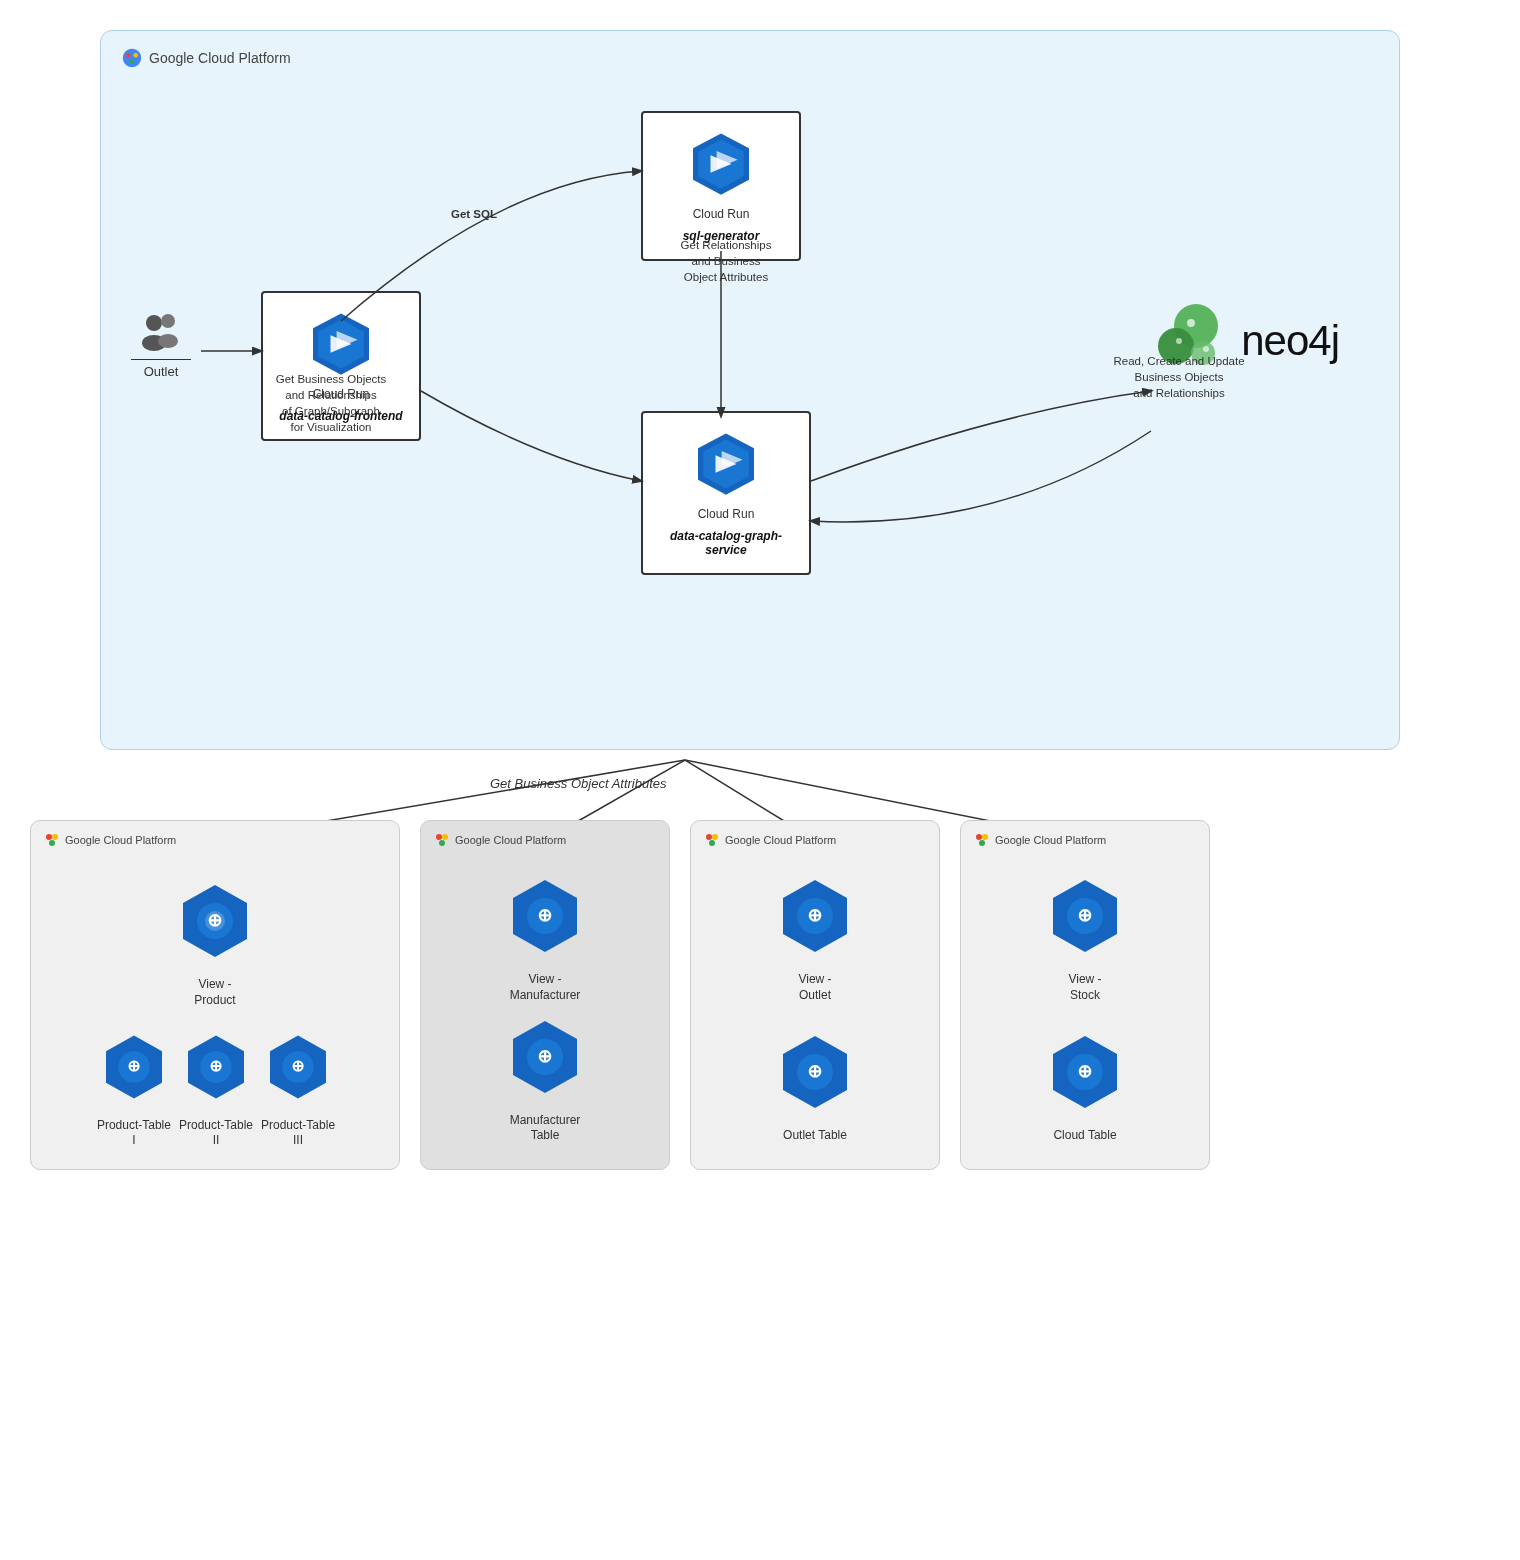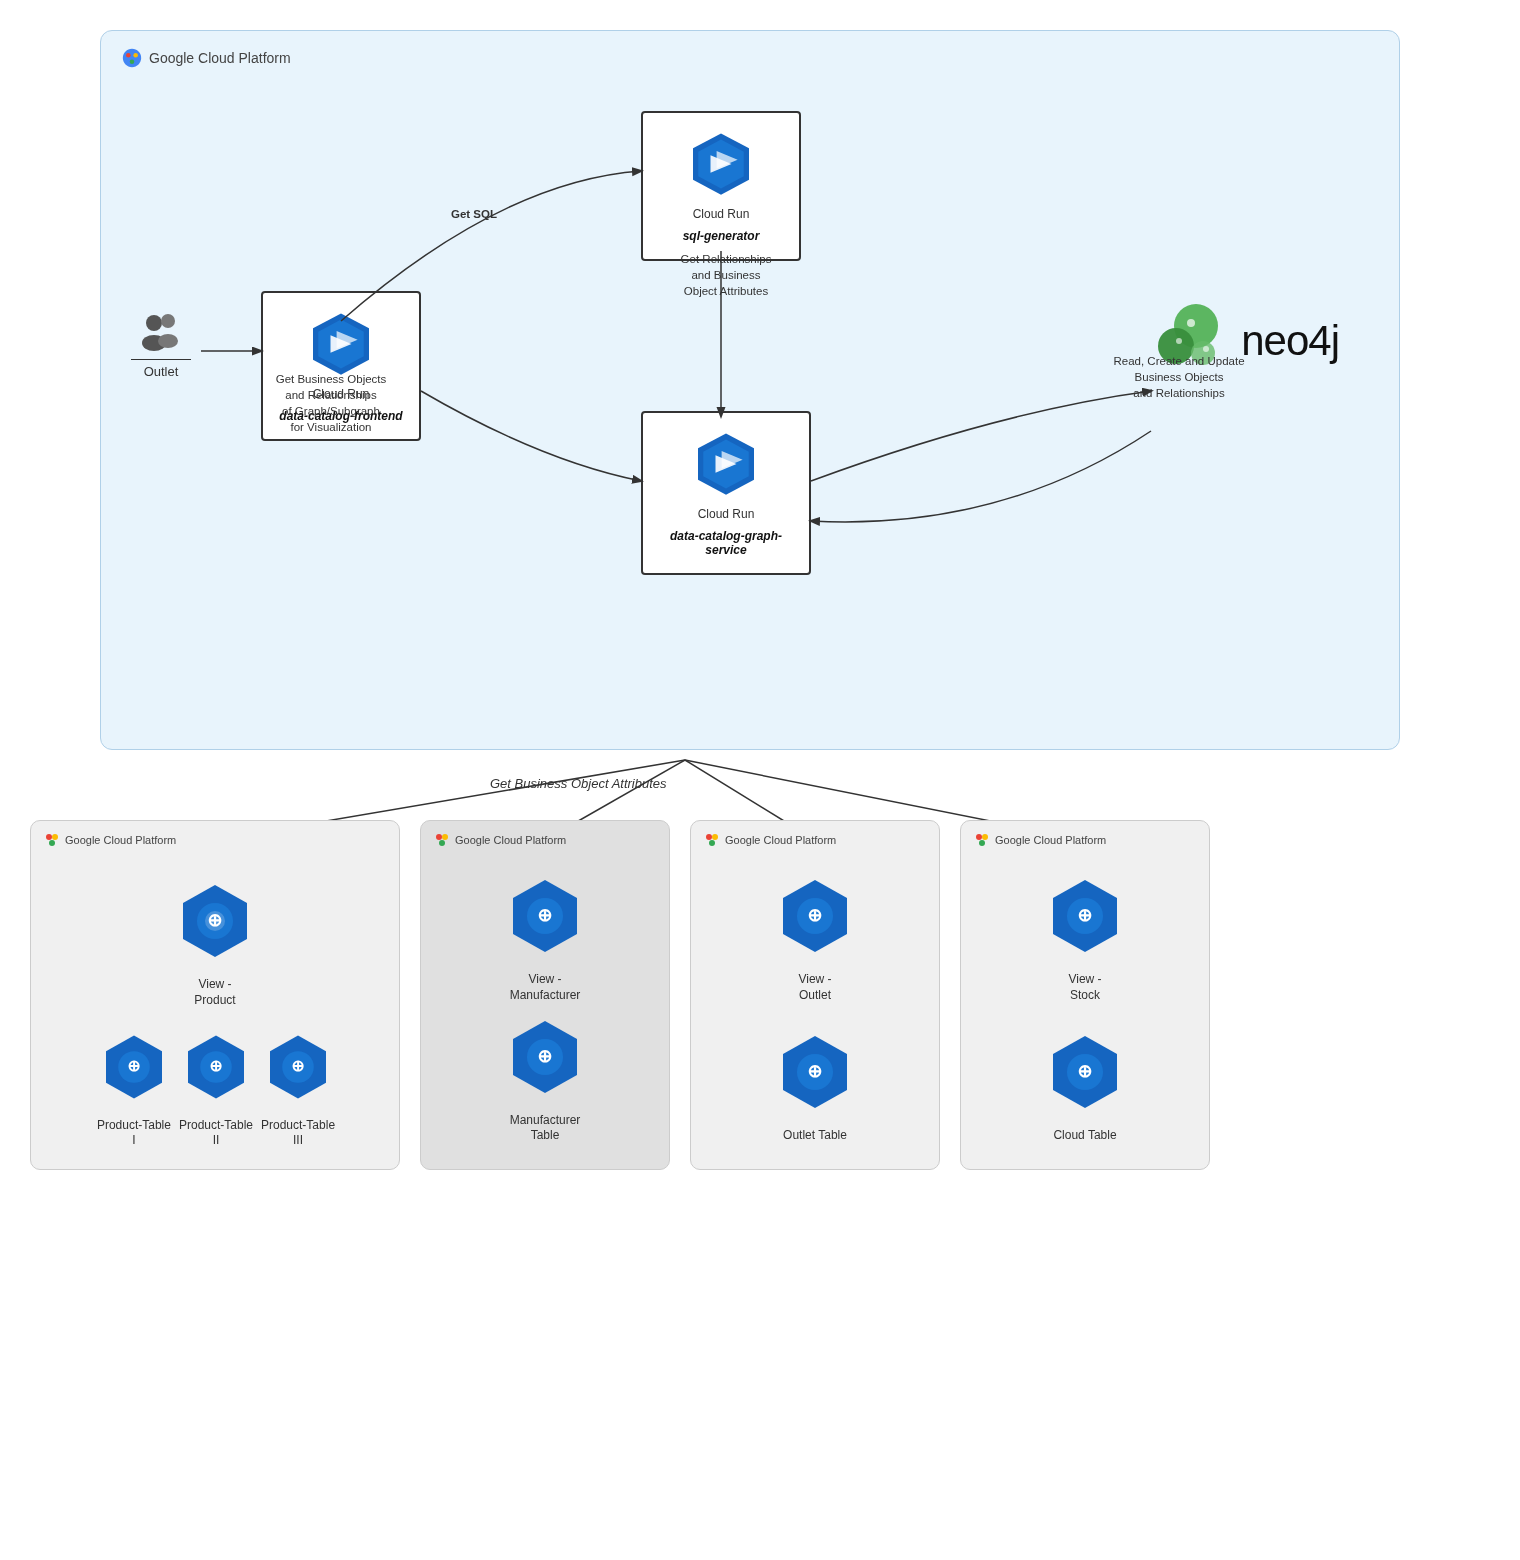--- a/index.html
+++ b/index.html
@@ -290,21 +290,21 @@
 
       <circle cx="50" cy="22" r="4" fill="white" opacity="0.7"></circle>
       <circle cx="38" cy="40" r="3" fill="white" opacity="0.6"></circle>
       <circle cx="65" cy="48" r="3" fill="white" opacity="0.6"></circle>
     </svg>
     <span style="font-size:42px; font-weight:300; color:#111; letter-spacing:-1px;">neo4j</span>
   </div>
 
   <div class="arrow-label" style="top:175px; left:350px;font-weight:bold;">Get SQL</div>
   <div class="arrow-label" style="top:340px; left:150px; width:160px;">Get Business Objects<br>and Relationships<br>of Graph/Subgraph<br>for Visualization</div>
-  <div class="arrow-label" style="top:220px; left:560px; width:130px;">Get Relationships<br>and Business<br>Object Attributes</div>
+  <div class="arrow-label" style="top:206px; left:560px; width:130px;">Get Relationships<br>and Business<br>Object Attributes</div>
   <div class="arrow-label" style="top:310px; right:140px; width:160px;margin-top:12px;">Read, Create and Update<br>Business Objects<br>and Relationships</div>
 
   <svg class="arrows-svg" viewBox="0 0 1300 720" style="position:absolute;top:0;left:0;width:1300px;height:720px;">
 
     <line x1="100" y1="320" x2="160" y2="320" stroke="#333" stroke-width="1.5" marker-end="url(#arrow)"></line>
 
     <path d="M 240 290 Q 400 150 540 140" stroke="#333" stroke-width="1.5" fill="none" marker-end="url(#arrow)"></path>
 
     <line x1="620" y1="220" x2="620" y2="385" stroke="#333" stroke-width="1.5" marker-end="url(#arrow)"></line>
 

